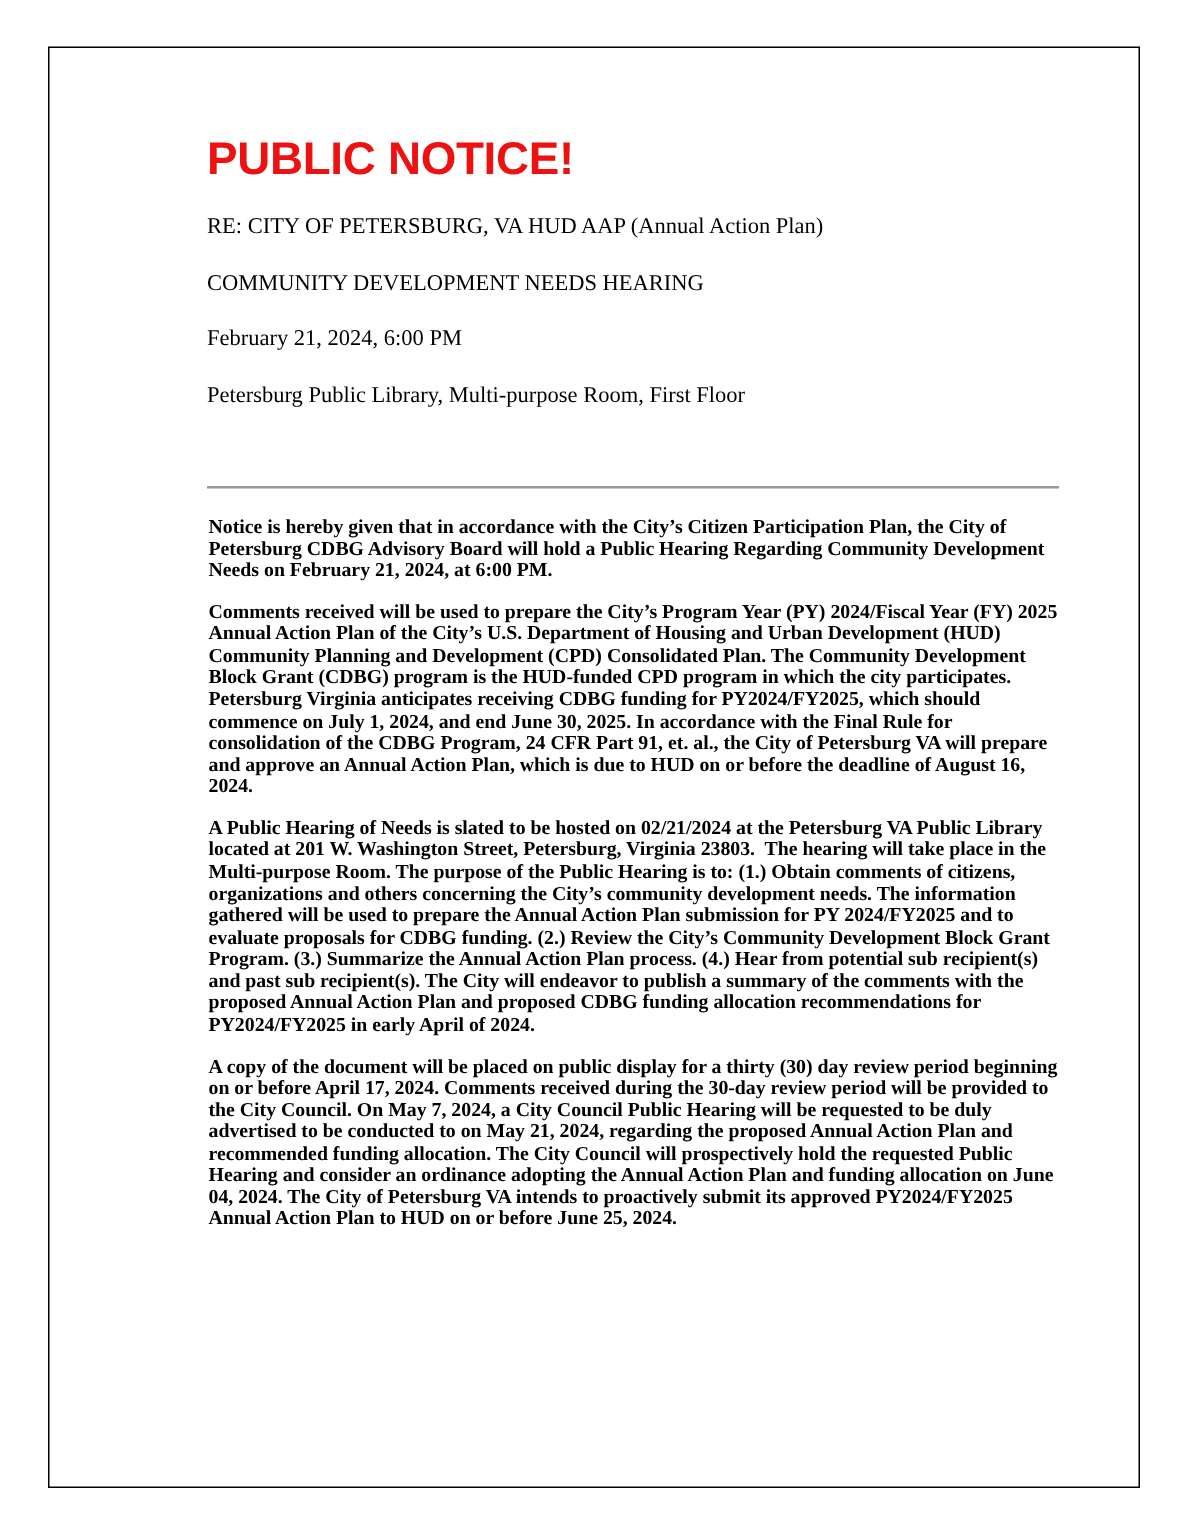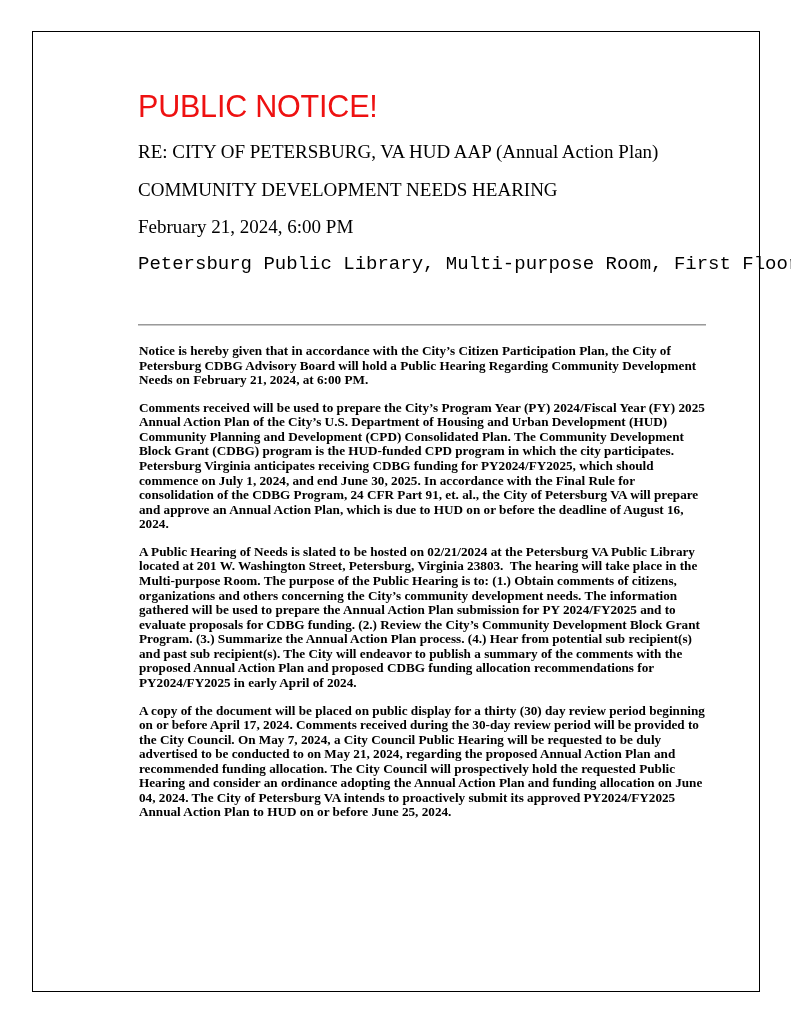--- a/index.html
+++ b/index.html
@@ -35,44 +35,43 @@
     height: 100%;
   }
 
   
   .notice-title {
     position: absolute;
     top: 57px;
     left: 0;
     margin: 0;
     font-family: "Liberation Sans", "DejaVu Sans", sans-serif;
-    font-weight: normal;
+    font-weight: bold;
     font-size: 30.5px;
     line-height: 34px;
     letter-spacing: -0.2px;
     color: #ee1111;
     white-space: nowrap;
   }
 
   
   .header-block {
     position: absolute;
     top: 112px;
     left: 0;
     width: 568px;
   }
   .header-line {
-    font-size: 19px;
+    font-size: 15px;
     line-height: 15px;
     margin: 0 0 22.5px 0;
     white-space: nowrap;
   }
   .header-line:last-child {
     margin-bottom: 0;
-    font-family: Liberation Mono, monospace;
   }
 
   
   .divider {
     position: absolute;
     top: 292px;
     left: 0;
     width: 568px;
     height: 2px;
     border: 0;

